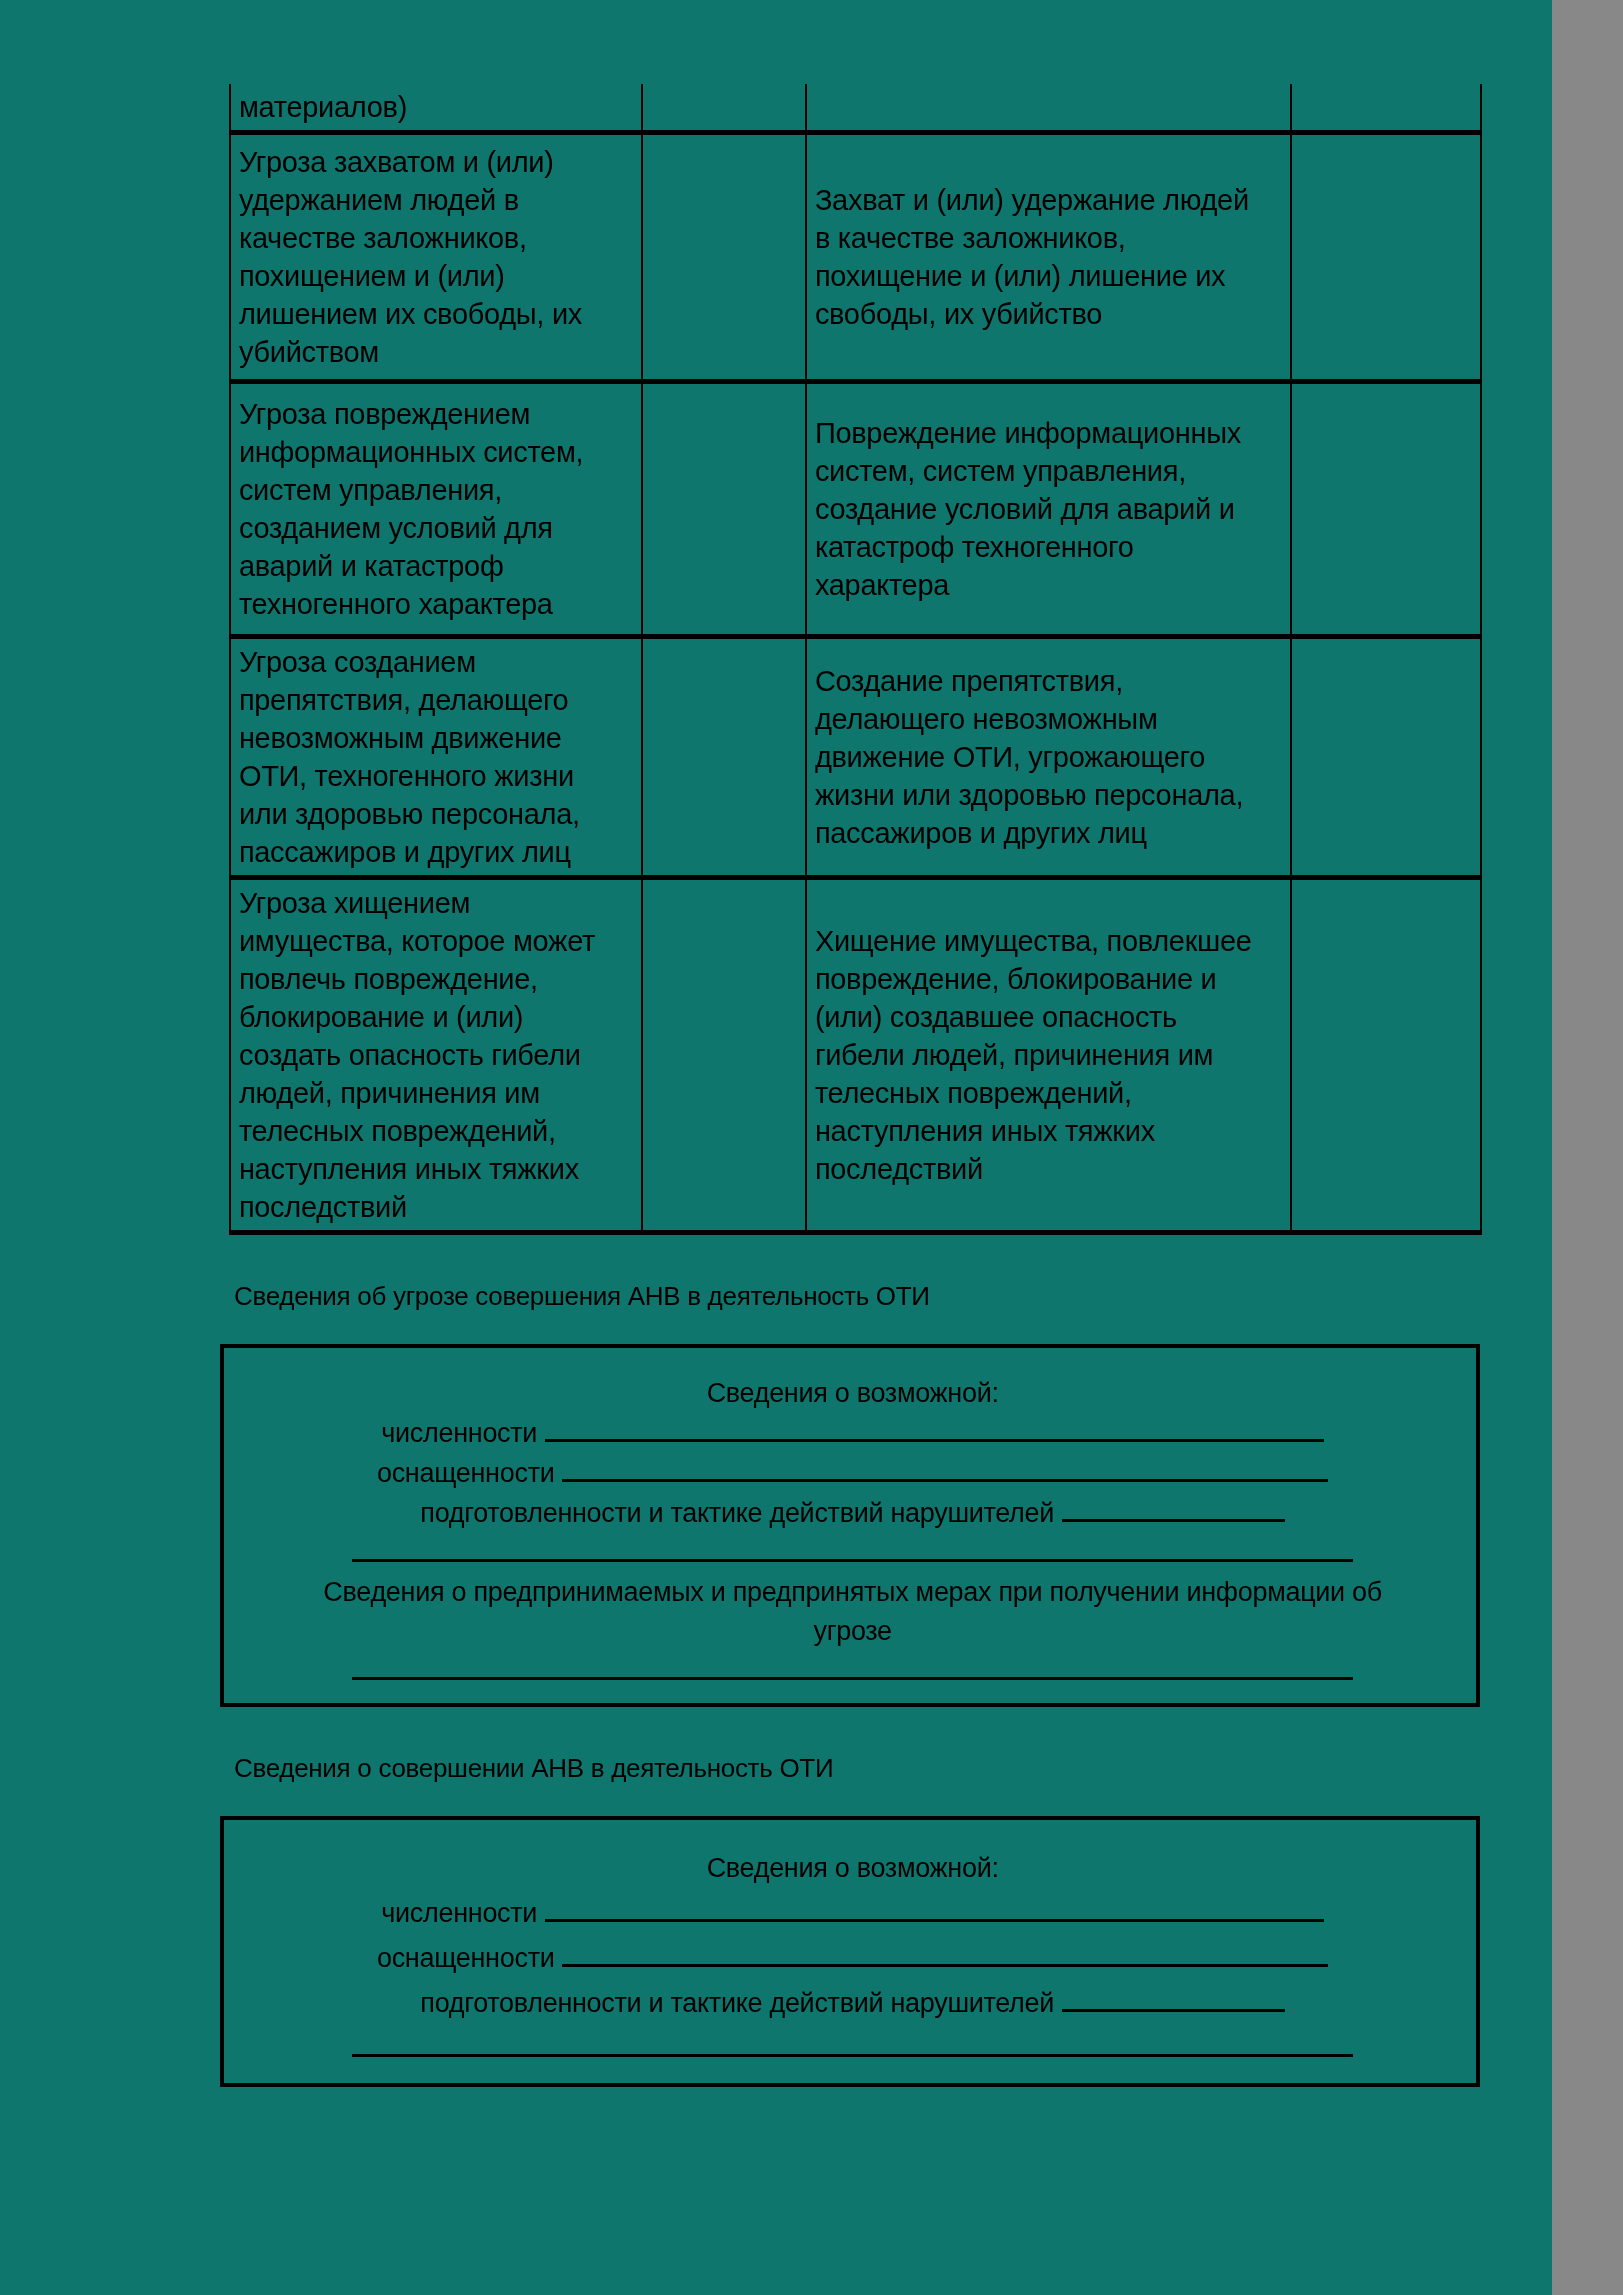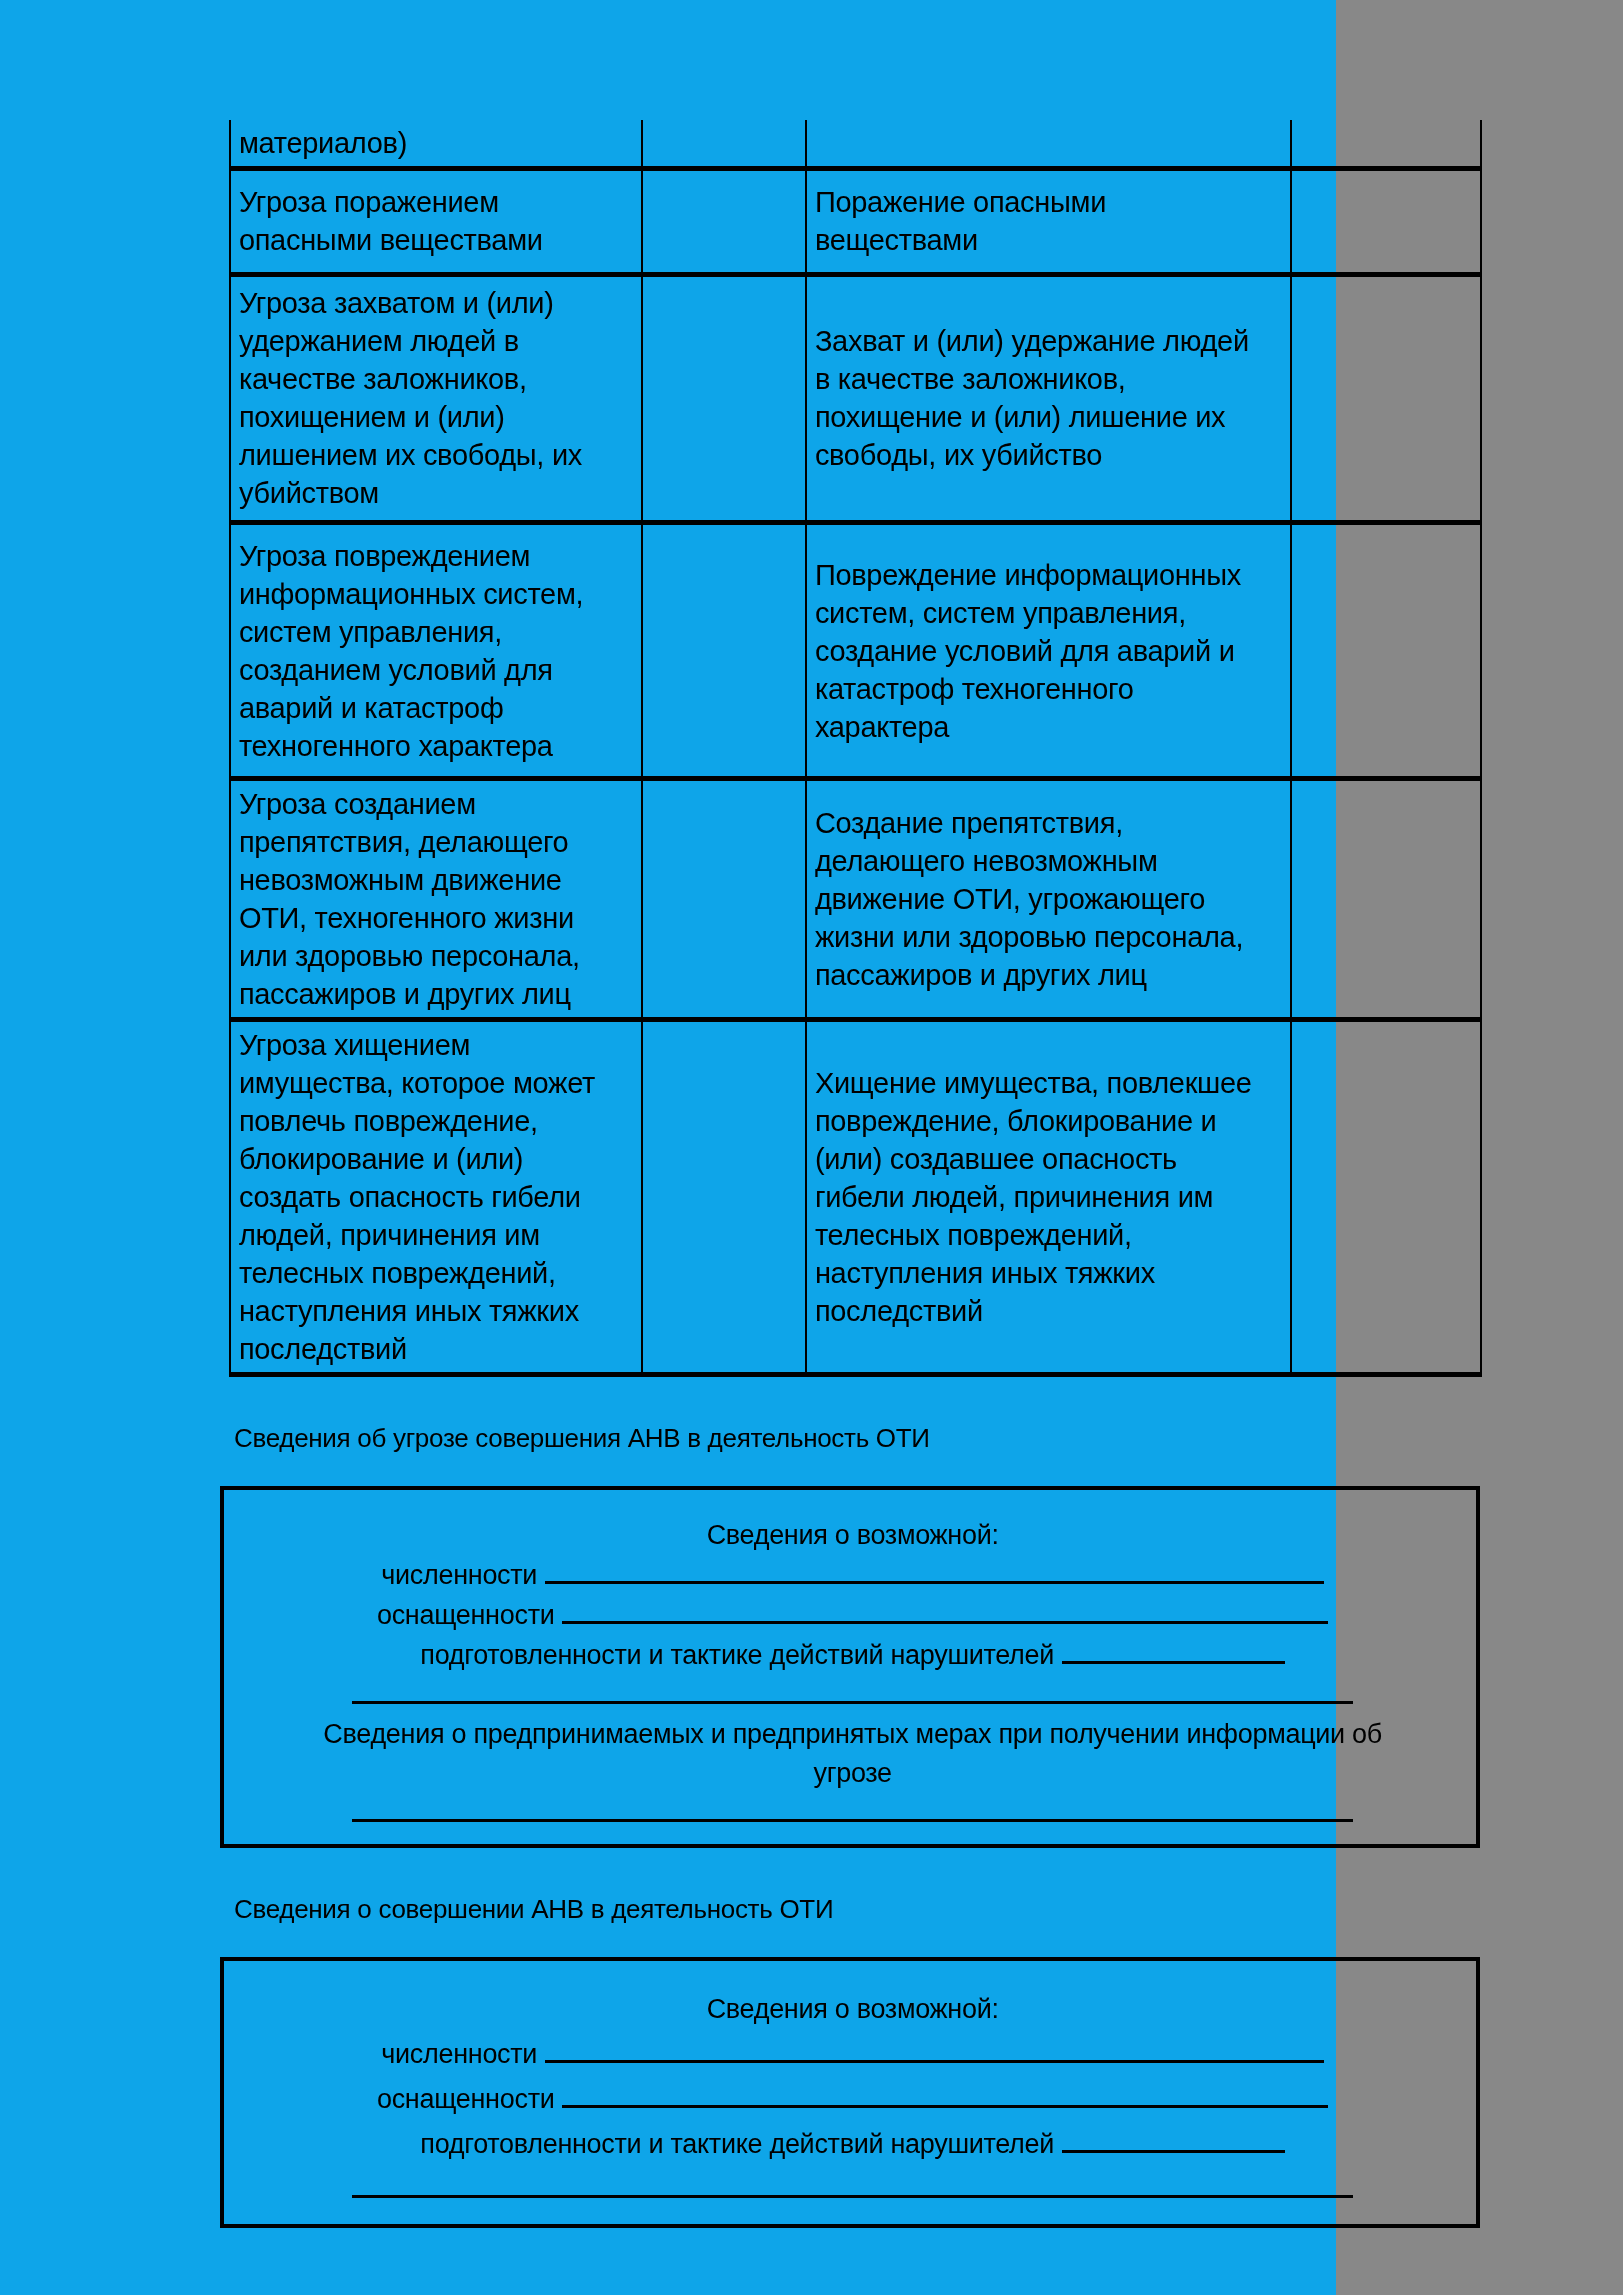--- a/index.html
+++ b/index.html
@@ -1,22 +1,22 @@
 <!DOCTYPE html>
 <html style="font-size:10.5px"><head>
 <meta charset="utf-8">
 <style>
   html,body{margin:0;padding:0;background:#888;}
   .page{
     position:relative;
-    width:1336px;
+    width:1552px;
     height:2295px;
-    background:#0ea5e9;
+    background:#0f766e;
     box-sizing:border-box;
-    padding-top:120px;
+    padding-top:84px;
     font-family:"Liberation Sans", sans-serif;
     color:#000;
     letter-spacing:-0.3px;
   }
   
   table.threats{
     border-collapse:collapse;
     table-layout:fixed;
     margin-left:229px;
     width:1251px;
@@ -88,28 +88,20 @@
         <col class="c1">
         <col class="c2">
         <col class="c3">
         <col class="c4">
       </colgroup>
     <tbody>
       <tr class="r1">
         <td>материалов)</td>
         <td></td>
         <td></td>
-        <td></td>
-      </tr>
-      <tr class="r2">
-        <td>Угроза поражением
-опасными веществами</td>
-        <td></td>
-        <td>Поражение опасными
-веществами</td>
         <td></td>
       </tr>
       <tr class="r3">
         <td>Угроза захватом и (или)
 удержанием людей в
 качестве заложников,
 похищением и (или)
 лишением их свободы, их
 убийством</td>
         <td></td>

